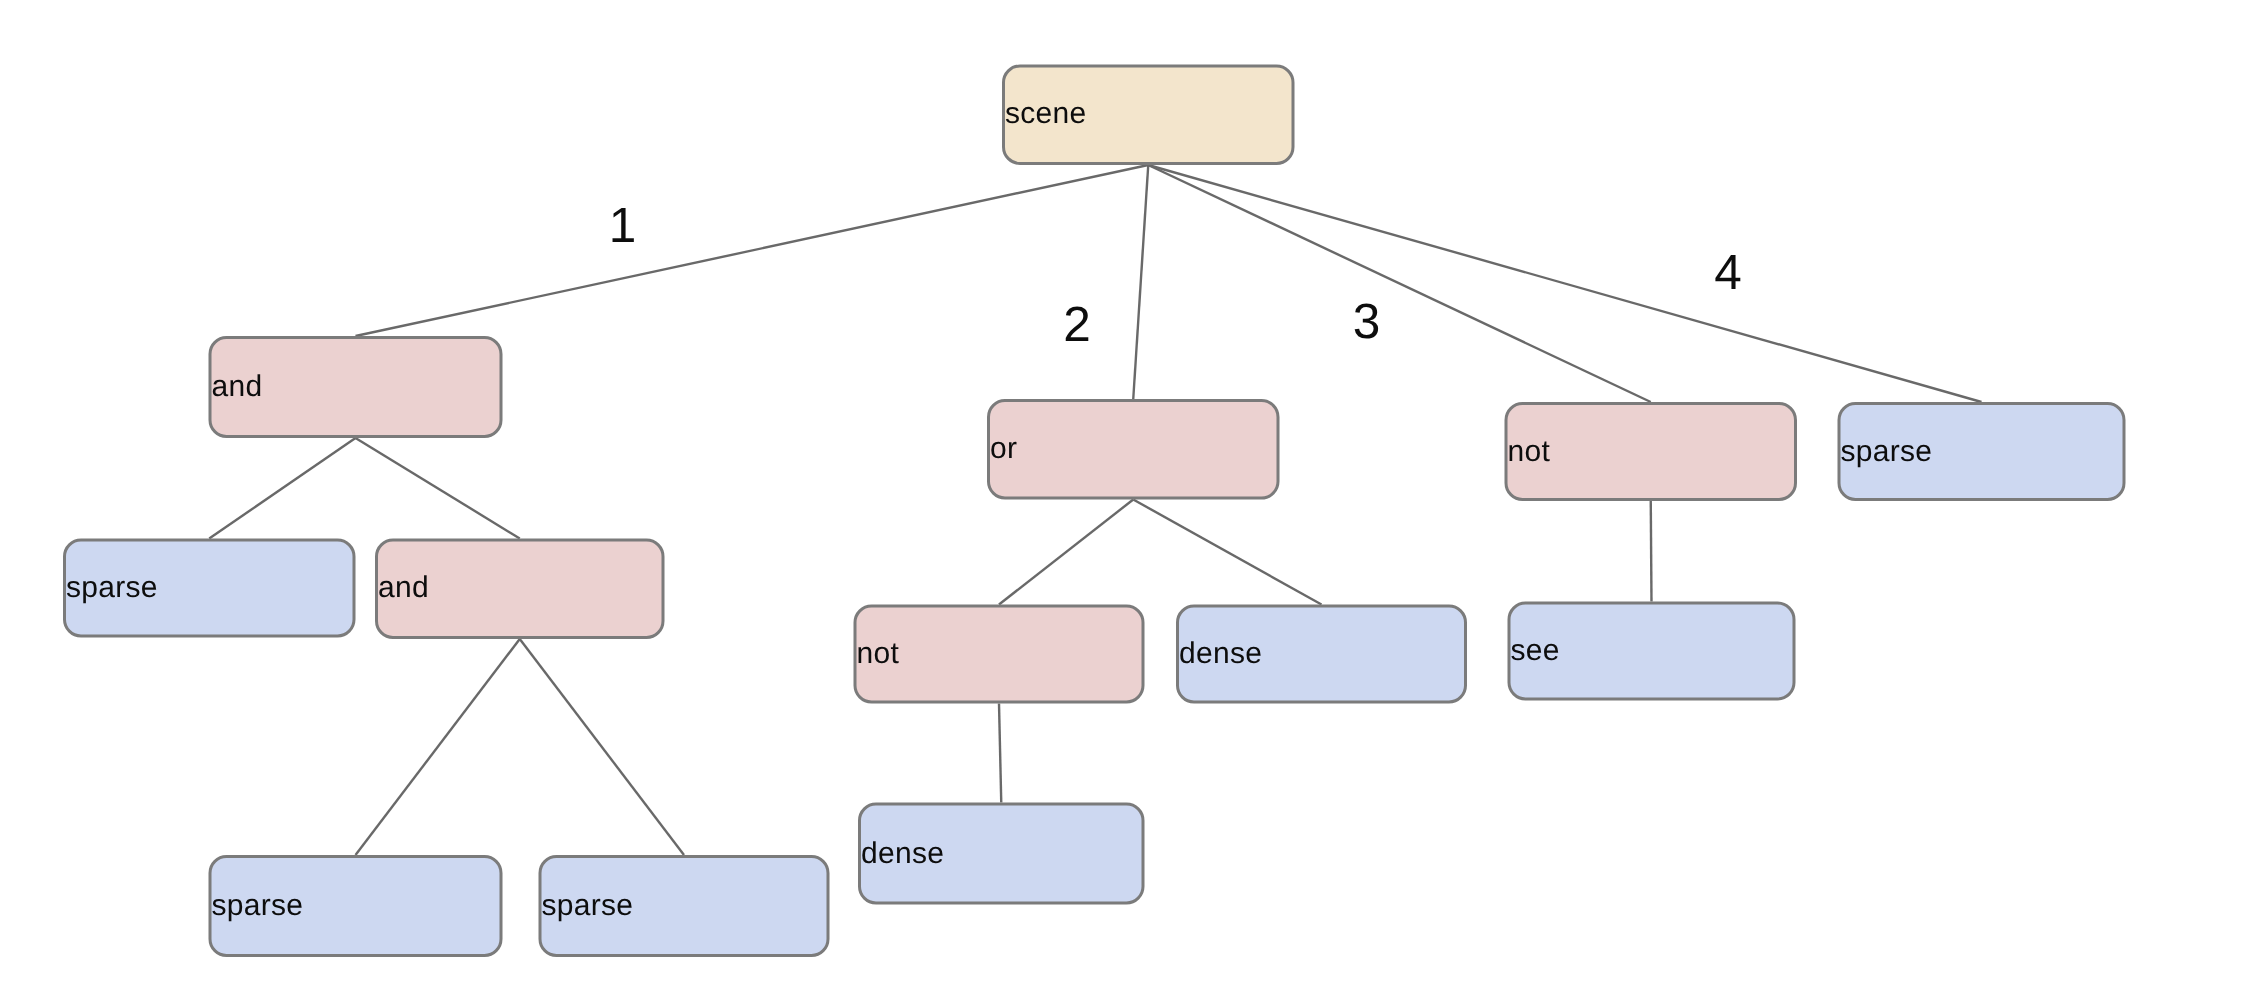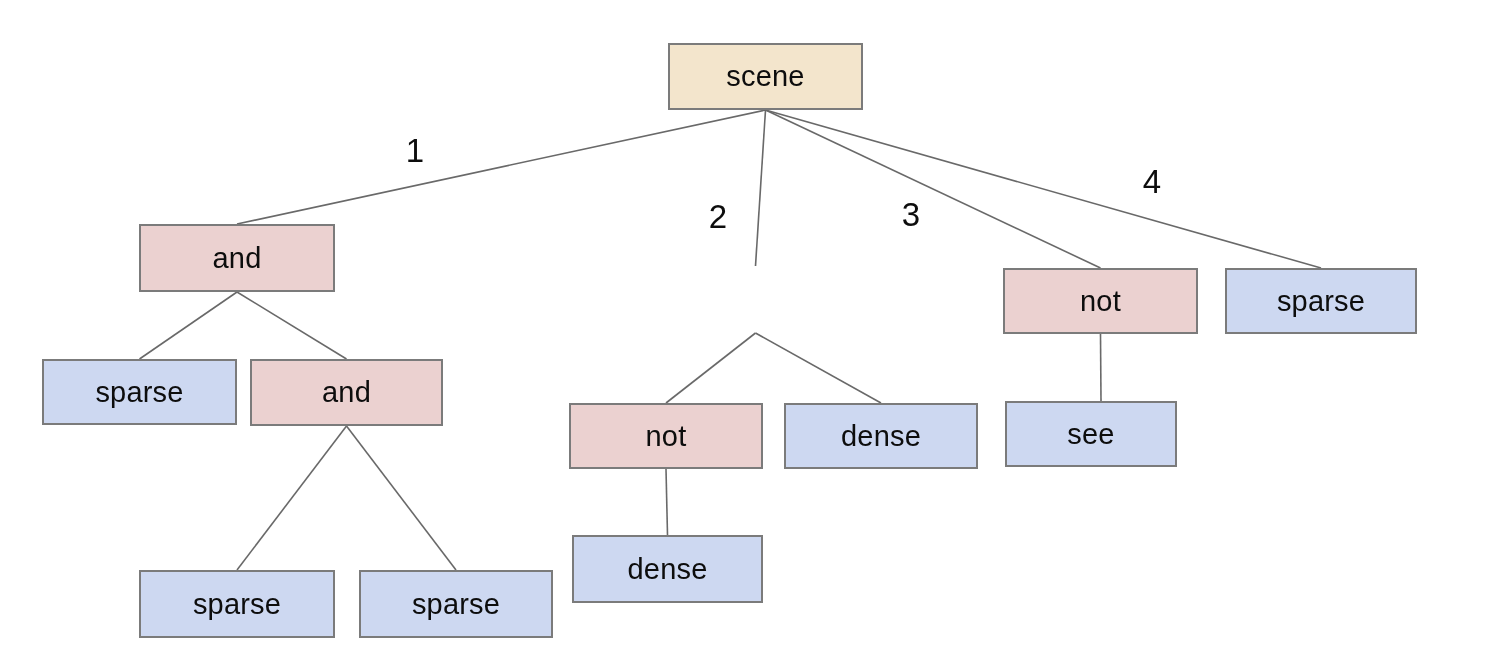--- a/index.html
+++ b/index.html
@@ -28,25 +28,24 @@
     left: 0;
     top: 0;
     width: 100%;
     height: 100%;
     pointer-events: none;
   }
   .node {
     position: absolute;
     box-sizing: border-box;
     border: 2px solid #7b7b7b;
-    border-radius: 0;
+    border-radius: 12px;
     display: flex;
     align-items: center;
-    justify-content: center;
-    font-size: 29px;
+    font-size: 20px;
     color: #0d0d0d;
     letter-spacing: 0.2px;
   }
   .edge-label {
     position: absolute;
     transform: translate(-50%, -50%);
     font-size: 33px;
     color: #0d0d0d;
     line-height: 1;
   }
@@ -69,39 +68,42 @@
       <line x1="666" y1="469" x2="667.5" y2="535" stroke="#696969" stroke-width="1.6"></line>
       <line x1="1100.5" y1="334" x2="1101" y2="401" stroke="#696969" stroke-width="1.6"></line>
     </svg>
   <div id="node-layer">
       <div class="node" style="left: 668px; top: 43px; width: 195px; height: 67px; background: rgb(243, 229, 204); border-color: rgb(123, 123, 123); color: rgb(13, 13, 13);">
         <span>scene</span>
       </div>
       <div class="node" style="left: 139px; top: 224px; width: 196px; height: 68px; background: rgb(235, 209, 208); border-color: rgb(123, 123, 123); color: rgb(13, 13, 13);">
         <span>and</span>
       </div>
+      <div class="node" style="left: 658px; top: 266px; width: 195px; height: 67px; background: rgb(235, 209, 208); border-color: rgb(123, 123, 123); color: rgb(13, 13, 13);">
+        <span>or</span>
+      </div>
       <div class="node" style="left: 1003px; top: 268px; width: 195px; height: 66px; background: rgb(235, 209, 208); border-color: rgb(123, 123, 123); color: rgb(13, 13, 13);">
         <span>not</span>
       </div>
       <div class="node" style="left: 1225px; top: 268px; width: 192px; height: 66px; background: rgb(205, 216, 241); border-color: rgb(123, 123, 123); color: rgb(13, 13, 13);">
         <span>sparse</span>
       </div>
       <div class="node" style="left: 42px; top: 359px; width: 195px; height: 66px; background: rgb(205, 216, 241); border-color: rgb(123, 123, 123); color: rgb(13, 13, 13);">
         <span>sparse</span>
       </div>
       <div class="node" style="left: 250px; top: 359px; width: 193px; height: 67px; background: rgb(235, 209, 208); border-color: rgb(123, 123, 123); color: rgb(13, 13, 13);">
         <span>and</span>
       </div>
       <div class="node" style="left: 569px; top: 403px; width: 194px; height: 66px; background: rgb(235, 209, 208); border-color: rgb(123, 123, 123); color: rgb(13, 13, 13);">
         <span>not</span>
       </div>
       <div class="node" style="left: 784px; top: 403px; width: 194px; height: 66px; background: rgb(205, 216, 241); border-color: rgb(123, 123, 123); color: rgb(13, 13, 13);">
         <span>dense</span>
       </div>
-      <div class="node" style="left: 1005px; top: 401px; width: 172px; height: 66px; background: rgb(205, 216, 241); border-color: rgb(123, 123, 123); color: rgb(13, 13, 13);">
+      <div class="node" style="left: 1005px; top: 401px; width: 192px; height: 66px; background: rgb(205, 216, 241); border-color: rgb(123, 123, 123); color: rgb(13, 13, 13);">
         <span>see</span>
       </div>
       <div class="node" style="left: 139px; top: 570px; width: 196px; height: 68px; background: rgb(205, 216, 241); border-color: rgb(123, 123, 123); color: rgb(13, 13, 13);">
         <span>sparse</span>
       </div>
       <div class="node" style="left: 359px; top: 570px; width: 194px; height: 68px; background: rgb(205, 216, 241); border-color: rgb(123, 123, 123); color: rgb(13, 13, 13);">
         <span>sparse</span>
       </div>
       <div class="node" style="left: 572px; top: 535px; width: 191px; height: 68px; background: rgb(205, 216, 241); border-color: rgb(123, 123, 123); color: rgb(13, 13, 13);">
         <span>dense</span>

